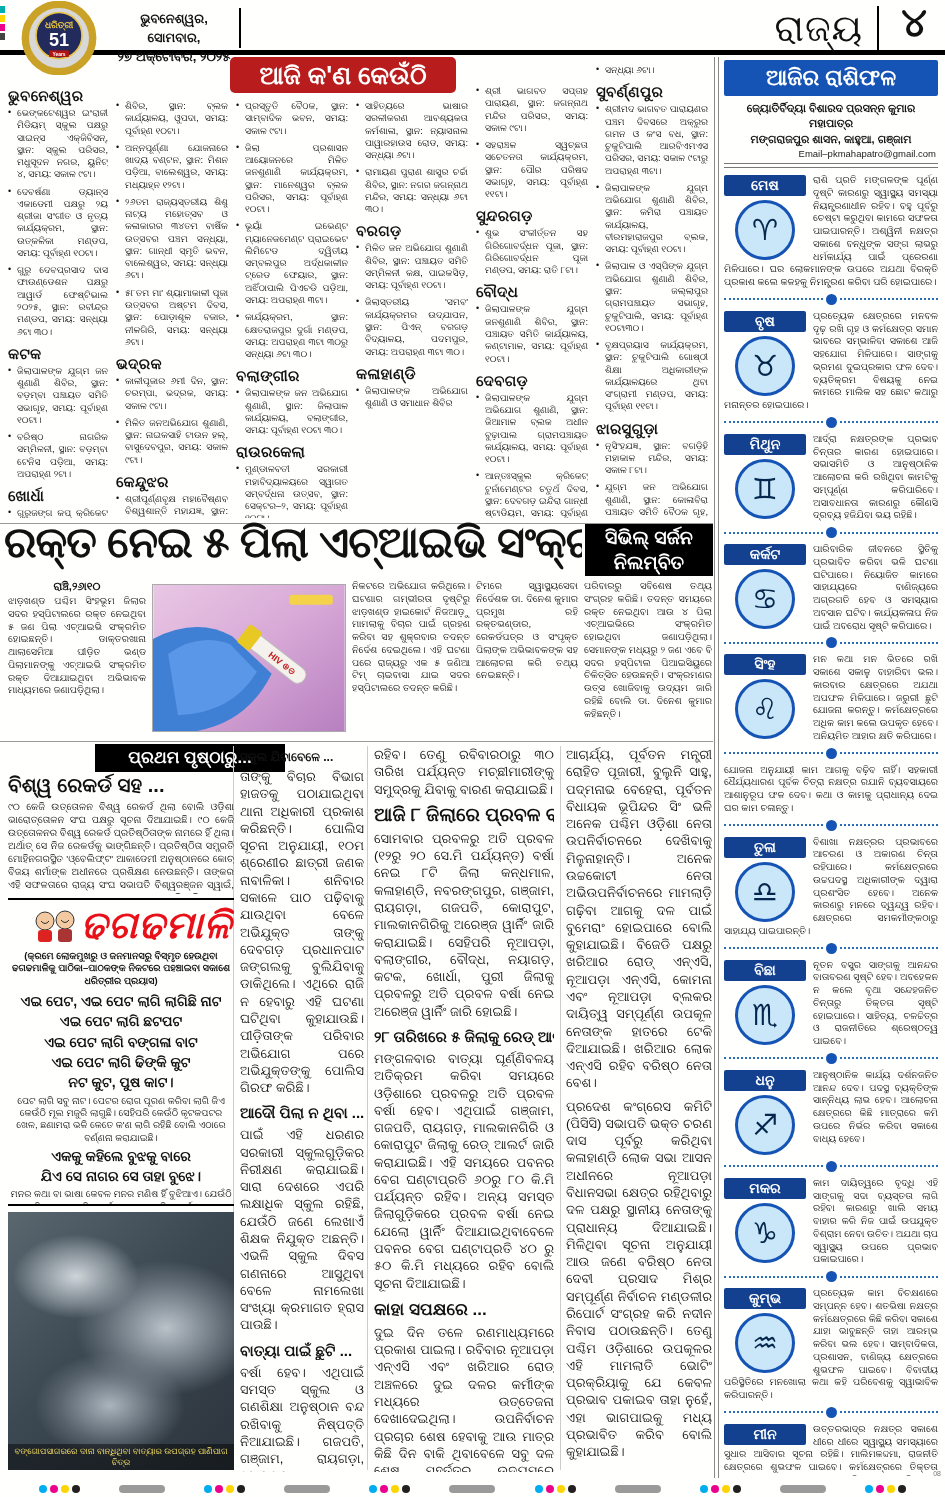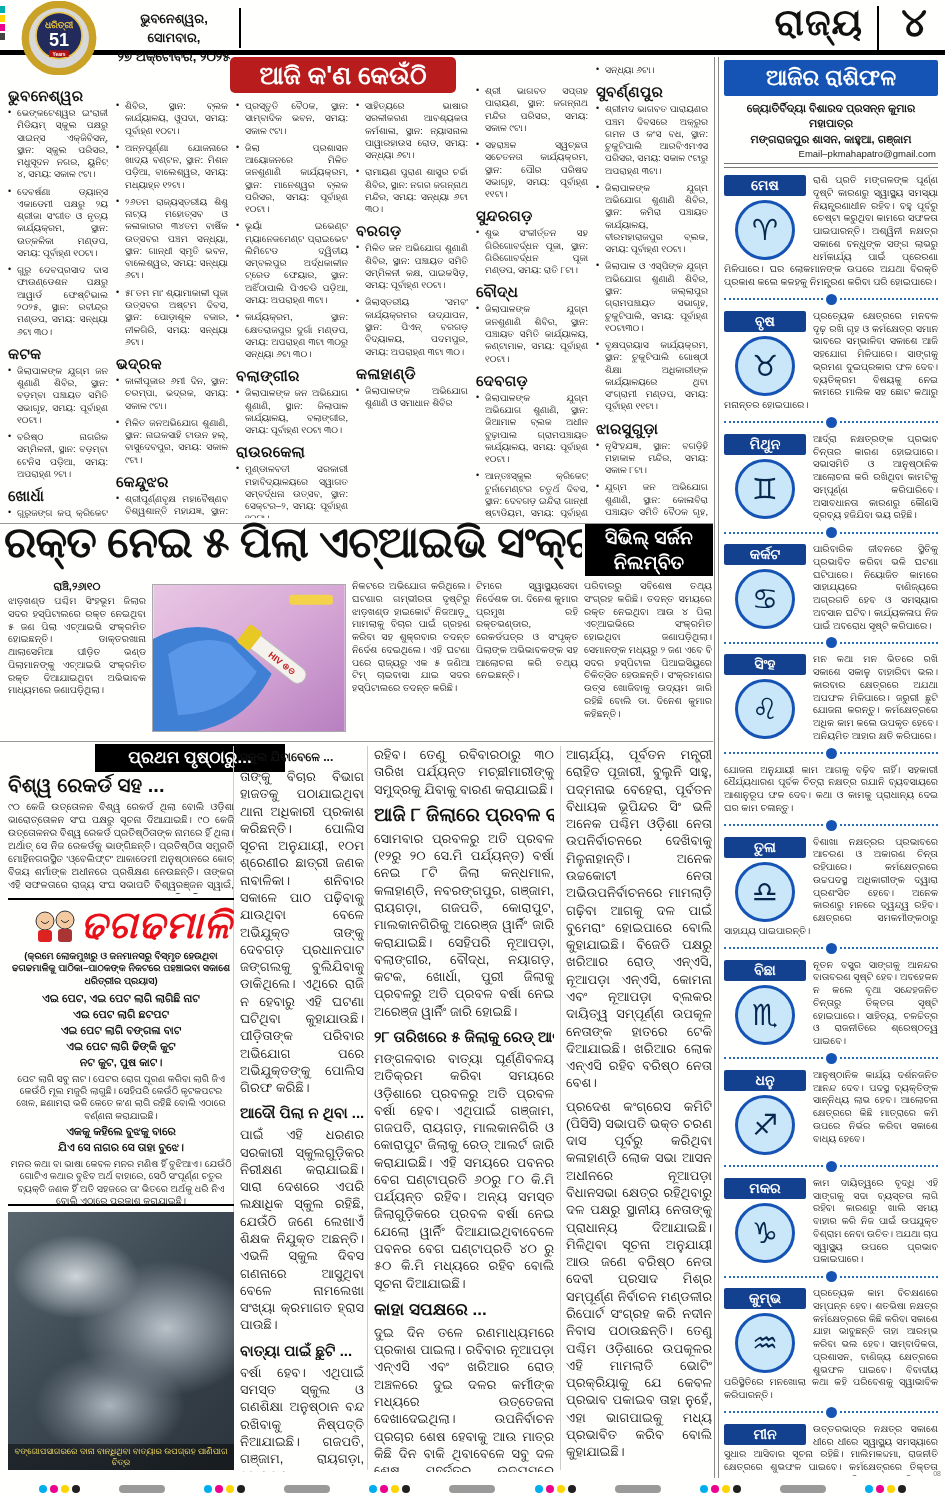--- a/index.html
+++ b/index.html
@@ -4,21 +4,21 @@
 <style>
   html,body{margin:0;padding:0;background:#e8e8e8;}
   .page{position:relative;width:945px;height:1497px;background:#fffffd;overflow:hidden;
         font-family:"Liberation Sans","DejaVu Sans",sans-serif;color:#111;}
   
   .hdr-bar{position:absolute;left:0;top:50px;width:945px;height:5px;background:#000;}
   .logo{position:absolute;left:14px;top:1px;width:90px;height:74px;z-index:5;}
   .dates{position:absolute;left:112px;top:10px;width:124px;text-align:center;
          font-size:13px;font-weight:bold;line-height:1.45;}
   .hdr-div{position:absolute;left:239px;top:8px;width:2px;height:40px;background:#000;}
-  .section-name{position:absolute;right:82px;top:2px;font-size:37px;font-weight:700;letter-spacing:1px;}
+  .section-name{position:absolute;right:82px;top:8px;font-size:37px;font-weight:400;letter-spacing:1px;}
   .pageno-div{position:absolute;right:66px;top:6px;width:2px;height:46px;background:#000;}
   .page-no{position:absolute;right:18px;top:0px;font-size:40px;font-weight:900;}
   .regmarks-top{position:absolute;left:0;top:6px;width:5px;}
   .regmarks-top i{display:block;width:5px;height:7px;margin-bottom:2px;}
   
   .ev-title{position:absolute;left:230px;top:57px;width:226px;height:36px;background:#b91c1c;color:#fff;
             font-size:25px;font-weight:900;text-align:center;line-height:36px;border-radius:5px;z-index:4;}
   .ev-col{position:absolute;overflow:hidden;}
   .ev-col h3{margin:7px 0 2px;font-size:15px;font-weight:900;letter-spacing:.3px;}
   .ev-col h3:empty{display:none;margin:0;}
@@ -48,21 +48,21 @@
   .low-col h3{margin:8px 0 4px;font-size:15px;font-weight:900;white-space:nowrap;overflow:hidden;}
   .vr{position:absolute;top:746px;width:1px;height:724px;background:#ccc;}
   .rec-title{position:absolute;left:8px;top:774px;width:226px;font-size:20px;font-weight:900;}
   .rec-body{position:absolute;left:8px;top:800px;width:226px;height:94px;font-size:9.8px;line-height:1.33;text-align:justify;overflow:hidden;}
   
   .cartoon{position:absolute;left:8px;top:898px;width:226px;height:308px;border-top:2px solid #000;
            border-bottom:2px solid #000;box-sizing:border-box;padding:4px 2px;overflow:hidden;}
   .cartoon-head{display:flex;align-items:center;justify-content:flex-end;gap:4px;}
   .cartoon-title{font-size:38px;font-weight:900;color:#e8111a;font-style:italic;letter-spacing:1px;}
   .cartoon-sub{font-size:9.5px;font-weight:bold;text-align:center;line-height:1.3;margin:2px 0 4px;}
-  .cartoon-verse{list-style:none;margin:2px 0;padding:0;text-align:center;font-size:11px;font-weight:bold;line-height:1.45;}
+  .cartoon-verse{list-style:none;margin:2px 0;padding:0;text-align:center;font-size:14px;font-weight:bold;line-height:1.45;}
   .cartoon p{margin:2px 0;font-size:9.5px;line-height:1.3;text-align:center;}
   .cartoon-foot{border-top:1.5px solid #000;margin-top:4px;padding-top:3px;font-size:10px;font-weight:900;text-align:center;}
   
   .satellite{position:absolute;left:8px;top:1212px;width:226px;height:258px;overflow:hidden;
      background:
        radial-gradient(90px 60px at 30% 25%, #cfd6da 0%, rgba(160,170,178,.6) 45%, rgba(90,100,110,0) 70%),
        radial-gradient(120px 90px at 70% 45%, #b9c2c9 0%, rgba(130,140,150,.55) 50%, rgba(70,80,90,0) 75%),
        radial-gradient(100px 70px at 45% 75%, #aab4bd 0%, rgba(120,130,140,.5) 50%, rgba(60,70,80,0) 75%),
        linear-gradient(135deg,#5a676f 0%,#3c4852 45%,#2c343c 100%);}
   .sat-cap{position:absolute;left:0;bottom:0;width:100%;background:rgba(0,0,0,.45);color:#ffe66a;

